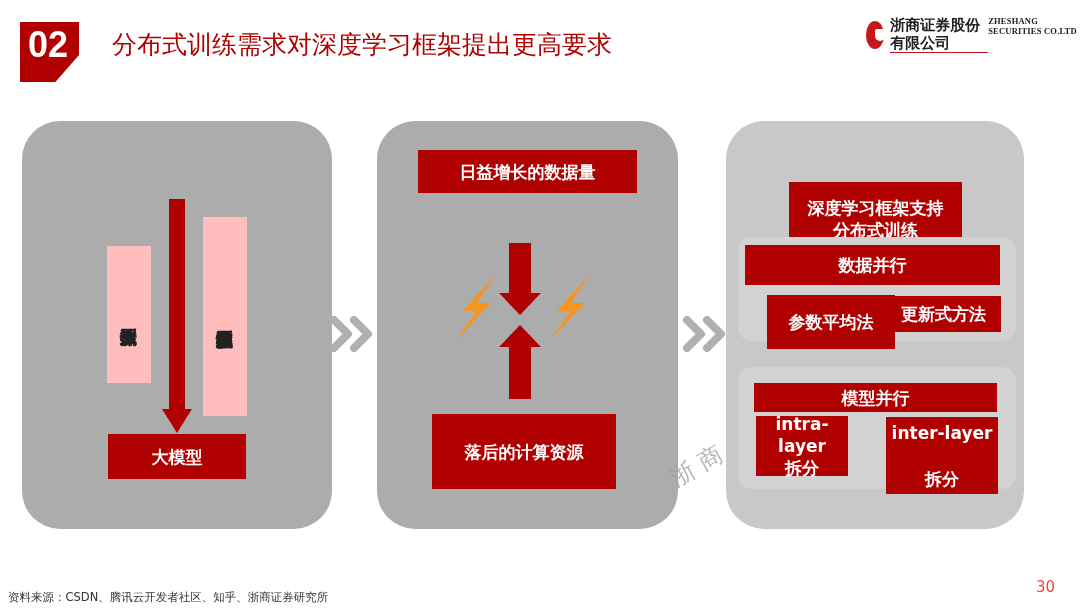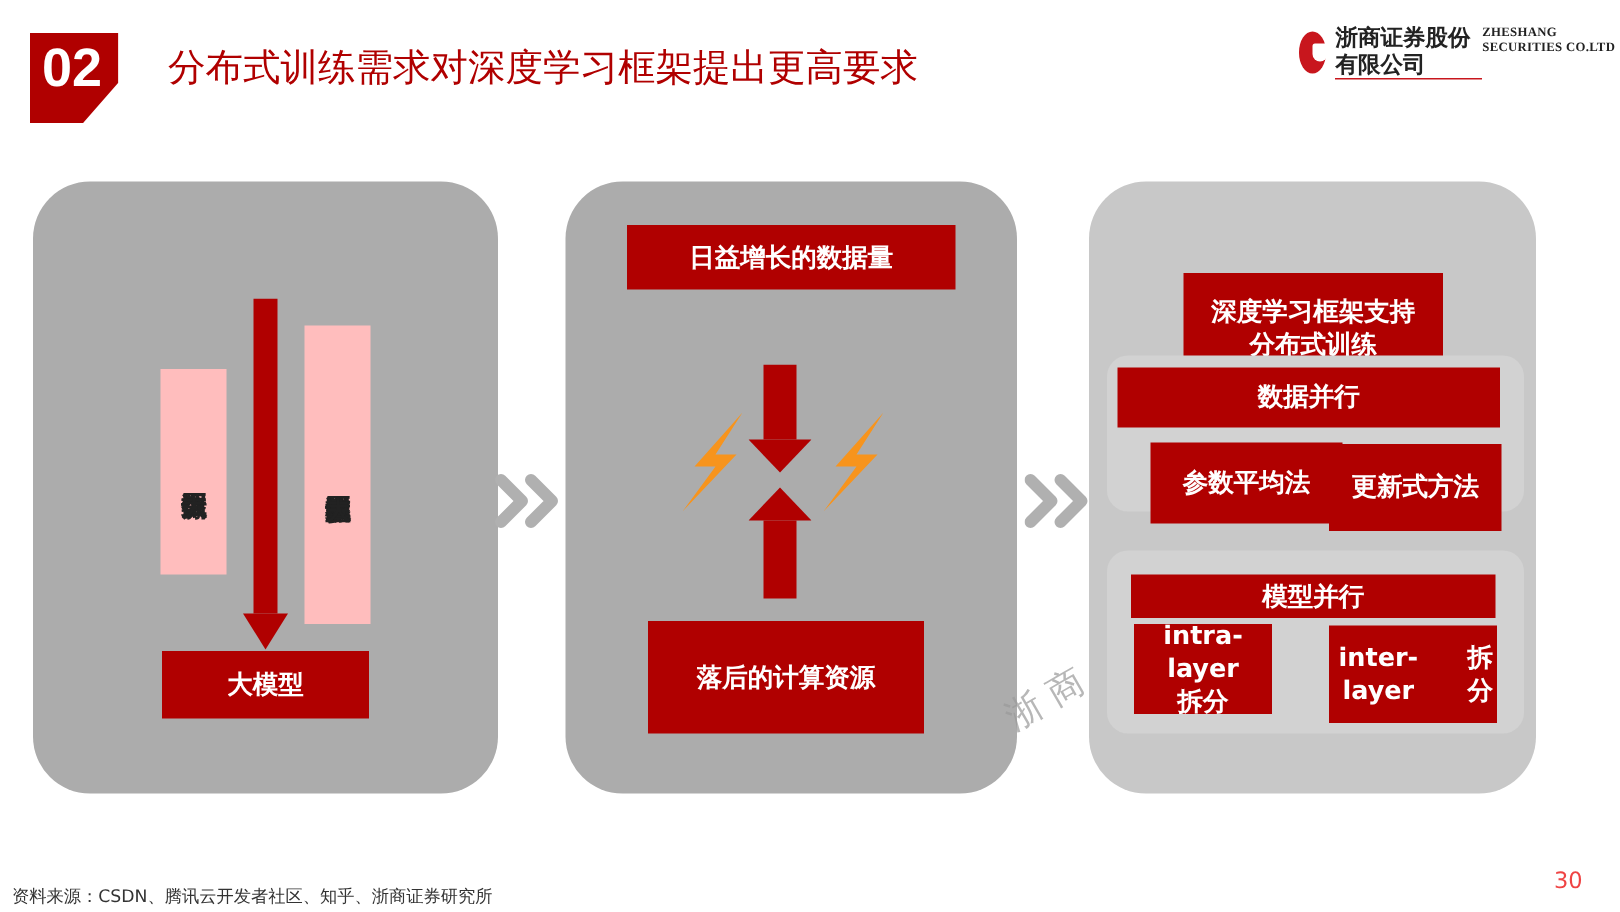--- a/index.html
+++ b/index.html
@@ -81,28 +81,28 @@
 </svg>
 
 <div class="panel p3">
   <div class="rbox" style="left:63px;top:21px;width:173px;height:74px;flex-direction:column;margin-top:40px;">
     <span>深度学习框架支持</span>
     <span>分布式训练</span>
   </div>
   <div class="subgroup" style="left:12px;top:116px;width:278px;height:104px;"></div>
   <div class="rbox" style="left:19px;top:124px;width:255px;height:40px;">数据并行</div>
   <div class="rbox" style="left:19px;top:174px;width:128px;height:54px;margin-left:22px;">参数平均法</div>
-  <div class="rbox" style="left:160px;top:175px;width:115px;height:58px;">更新式方法</div>
+  <div class="rbox" style="left:160px;top:175px;width:115px;height:36px;">更新式方法</div>
   <div class="subgroup" style="left:12px;top:246px;width:278px;height:122px;"></div>
   <div class="rbox" style="left:28px;top:262px;width:243px;height:29px;">模型并行</div>
   <div class="rbox" style="left:30px;top:295px;width:92px;height:60px;flex-direction:column;">
     <span>intra-layer</span>
     <span>拆分</span>
   </div>
-  <div class="rbox" style="left:160px;top:296px;width:112px;height:65px;flex-direction:row;gap:24px;">
+  <div class="rbox" style="left:160px;top:296px;width:112px;height:77px;flex-direction:column;gap:24px;">
     <span>inter-layer</span>
     <span>拆分</span>
   </div>
 </div>
 
 <div class="wm">浙商</div>
 <div class="src">资料来源：CSDN、腾讯云开发者社区、知乎、浙商证券研究所</div>
 <div class="pg">30</div>
 
 </body></html>

